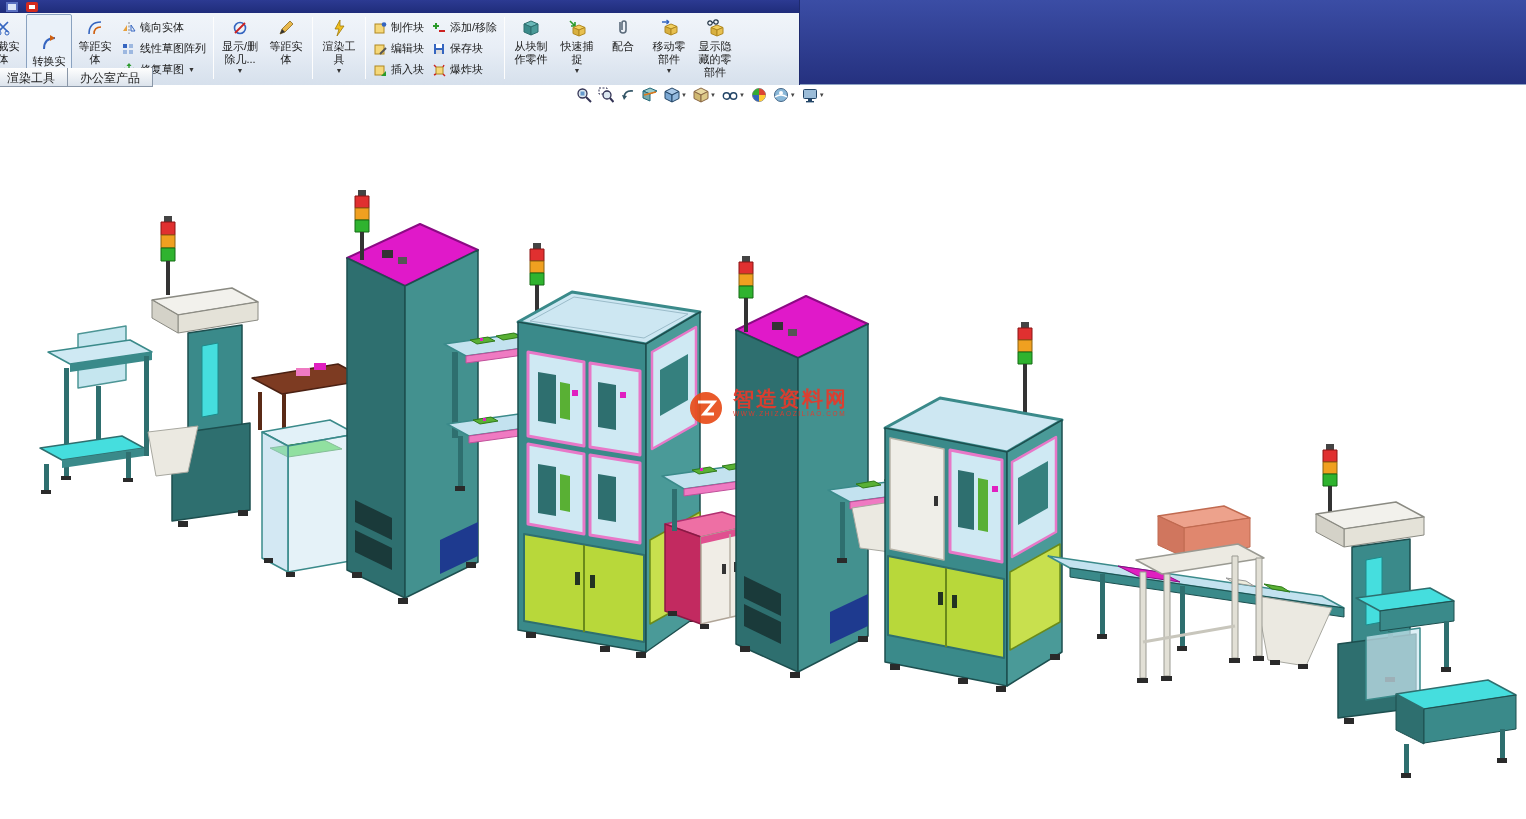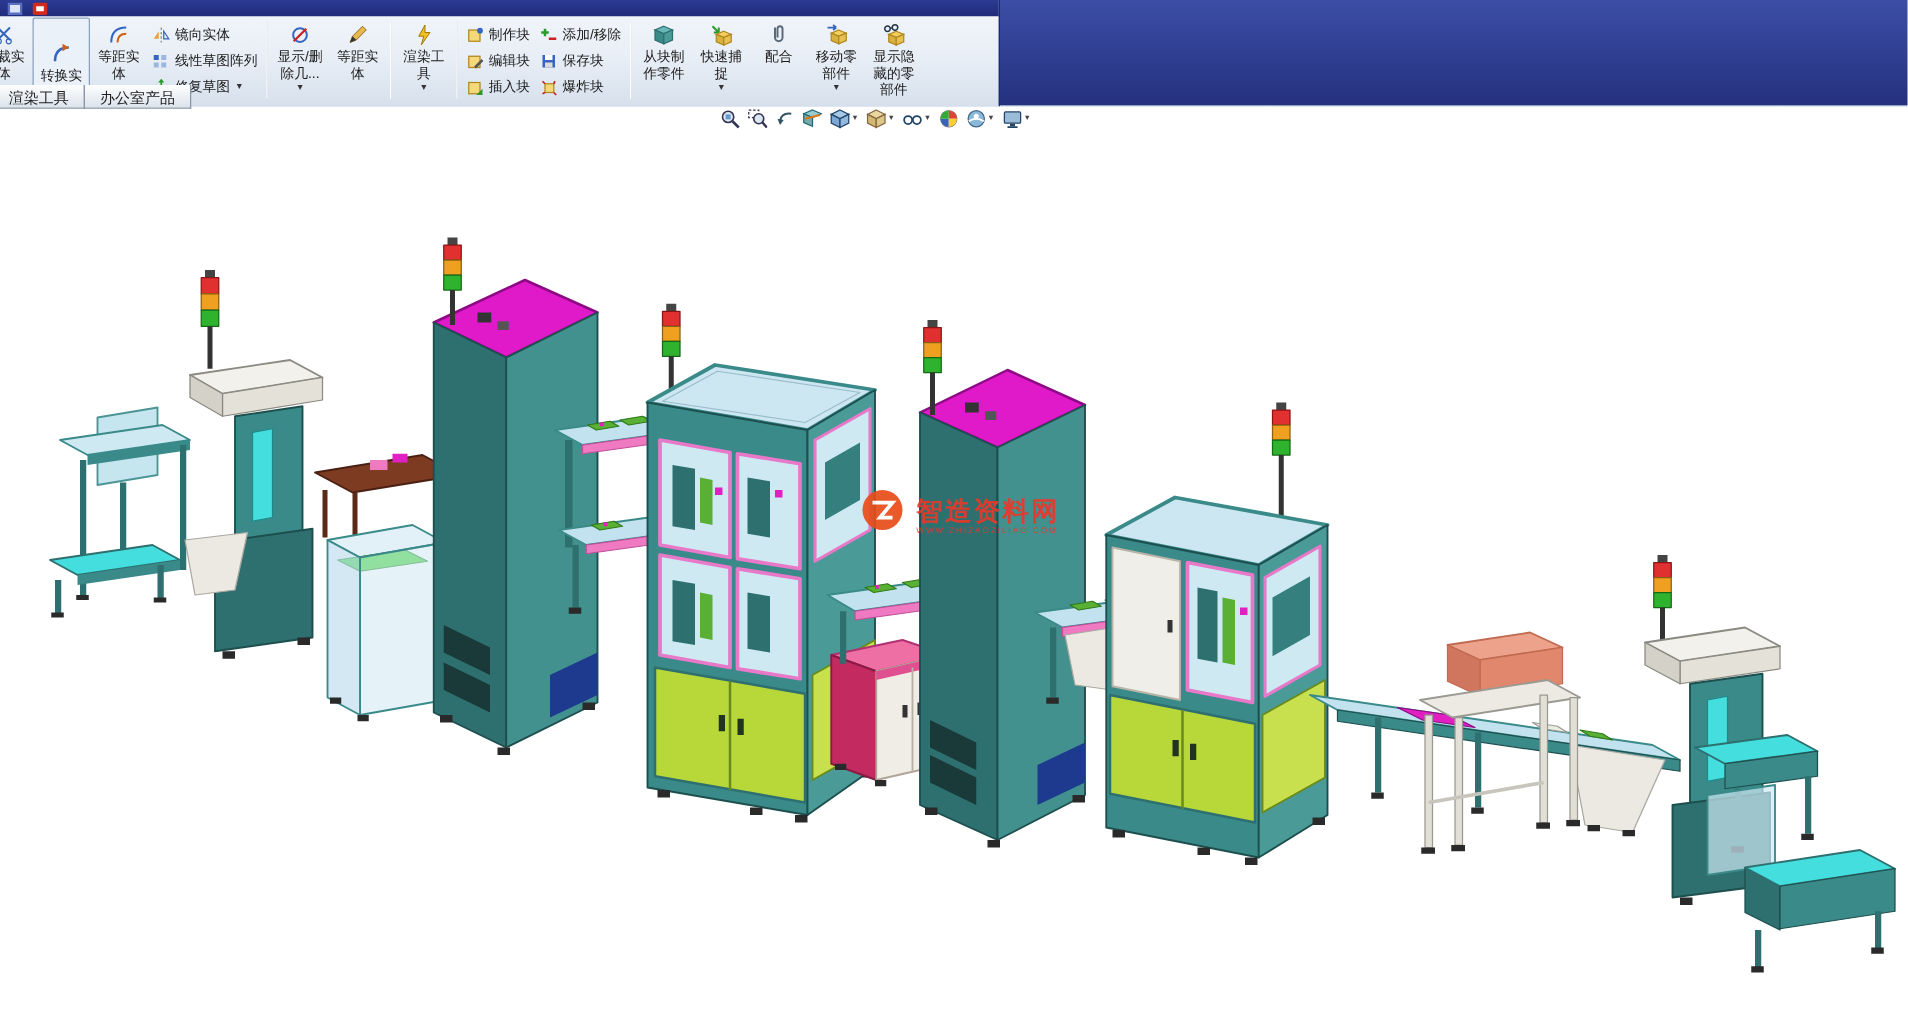--- a/index.html
+++ b/index.html
@@ -35,21 +35,21 @@
   background:linear-gradient(#fefefe,#dce3ec);
   border:1px solid #8a97a8;border-top:none;margin-right:-1px;cursor:pointer;white-space:nowrap}
 .tab.first{margin-left:-6px}
 
 .hud{position:absolute;top:87px;left:576px;display:flex;align-items:center;gap:6px;z-index:6}
 .hud-btn{display:flex;align-items:center;gap:1px;cursor:pointer;line-height:0}
 .hud-btn .caret{font-size:6px;color:#444}
 
 .viewport{position:absolute;top:85px;left:0;width:1526px;height:734px;background:#fff}
 svg.scene{position:absolute;inset:0}
-.watermark{position:absolute;left:686px;top:303px;display:flex;align-items:flex-end;gap:7px;
+.watermark{position:absolute;left:686px;top:303px;display:flex;align-items:flex-start;gap:7px;
   z-index:3;opacity:.92;pointer-events:none}
 .wm-text{display:flex;flex-direction:column}
 .wm-title{font-size:21px;font-weight:bold;color:#e8392a;letter-spacing:2px;line-height:1.05}
 .wm-sub{font-size:6.5px;color:#e8392a;letter-spacing:1.6px}
 </style>
 </head>
 <body>
 
 <div class="header">
   <div class="ribbon-panel">

